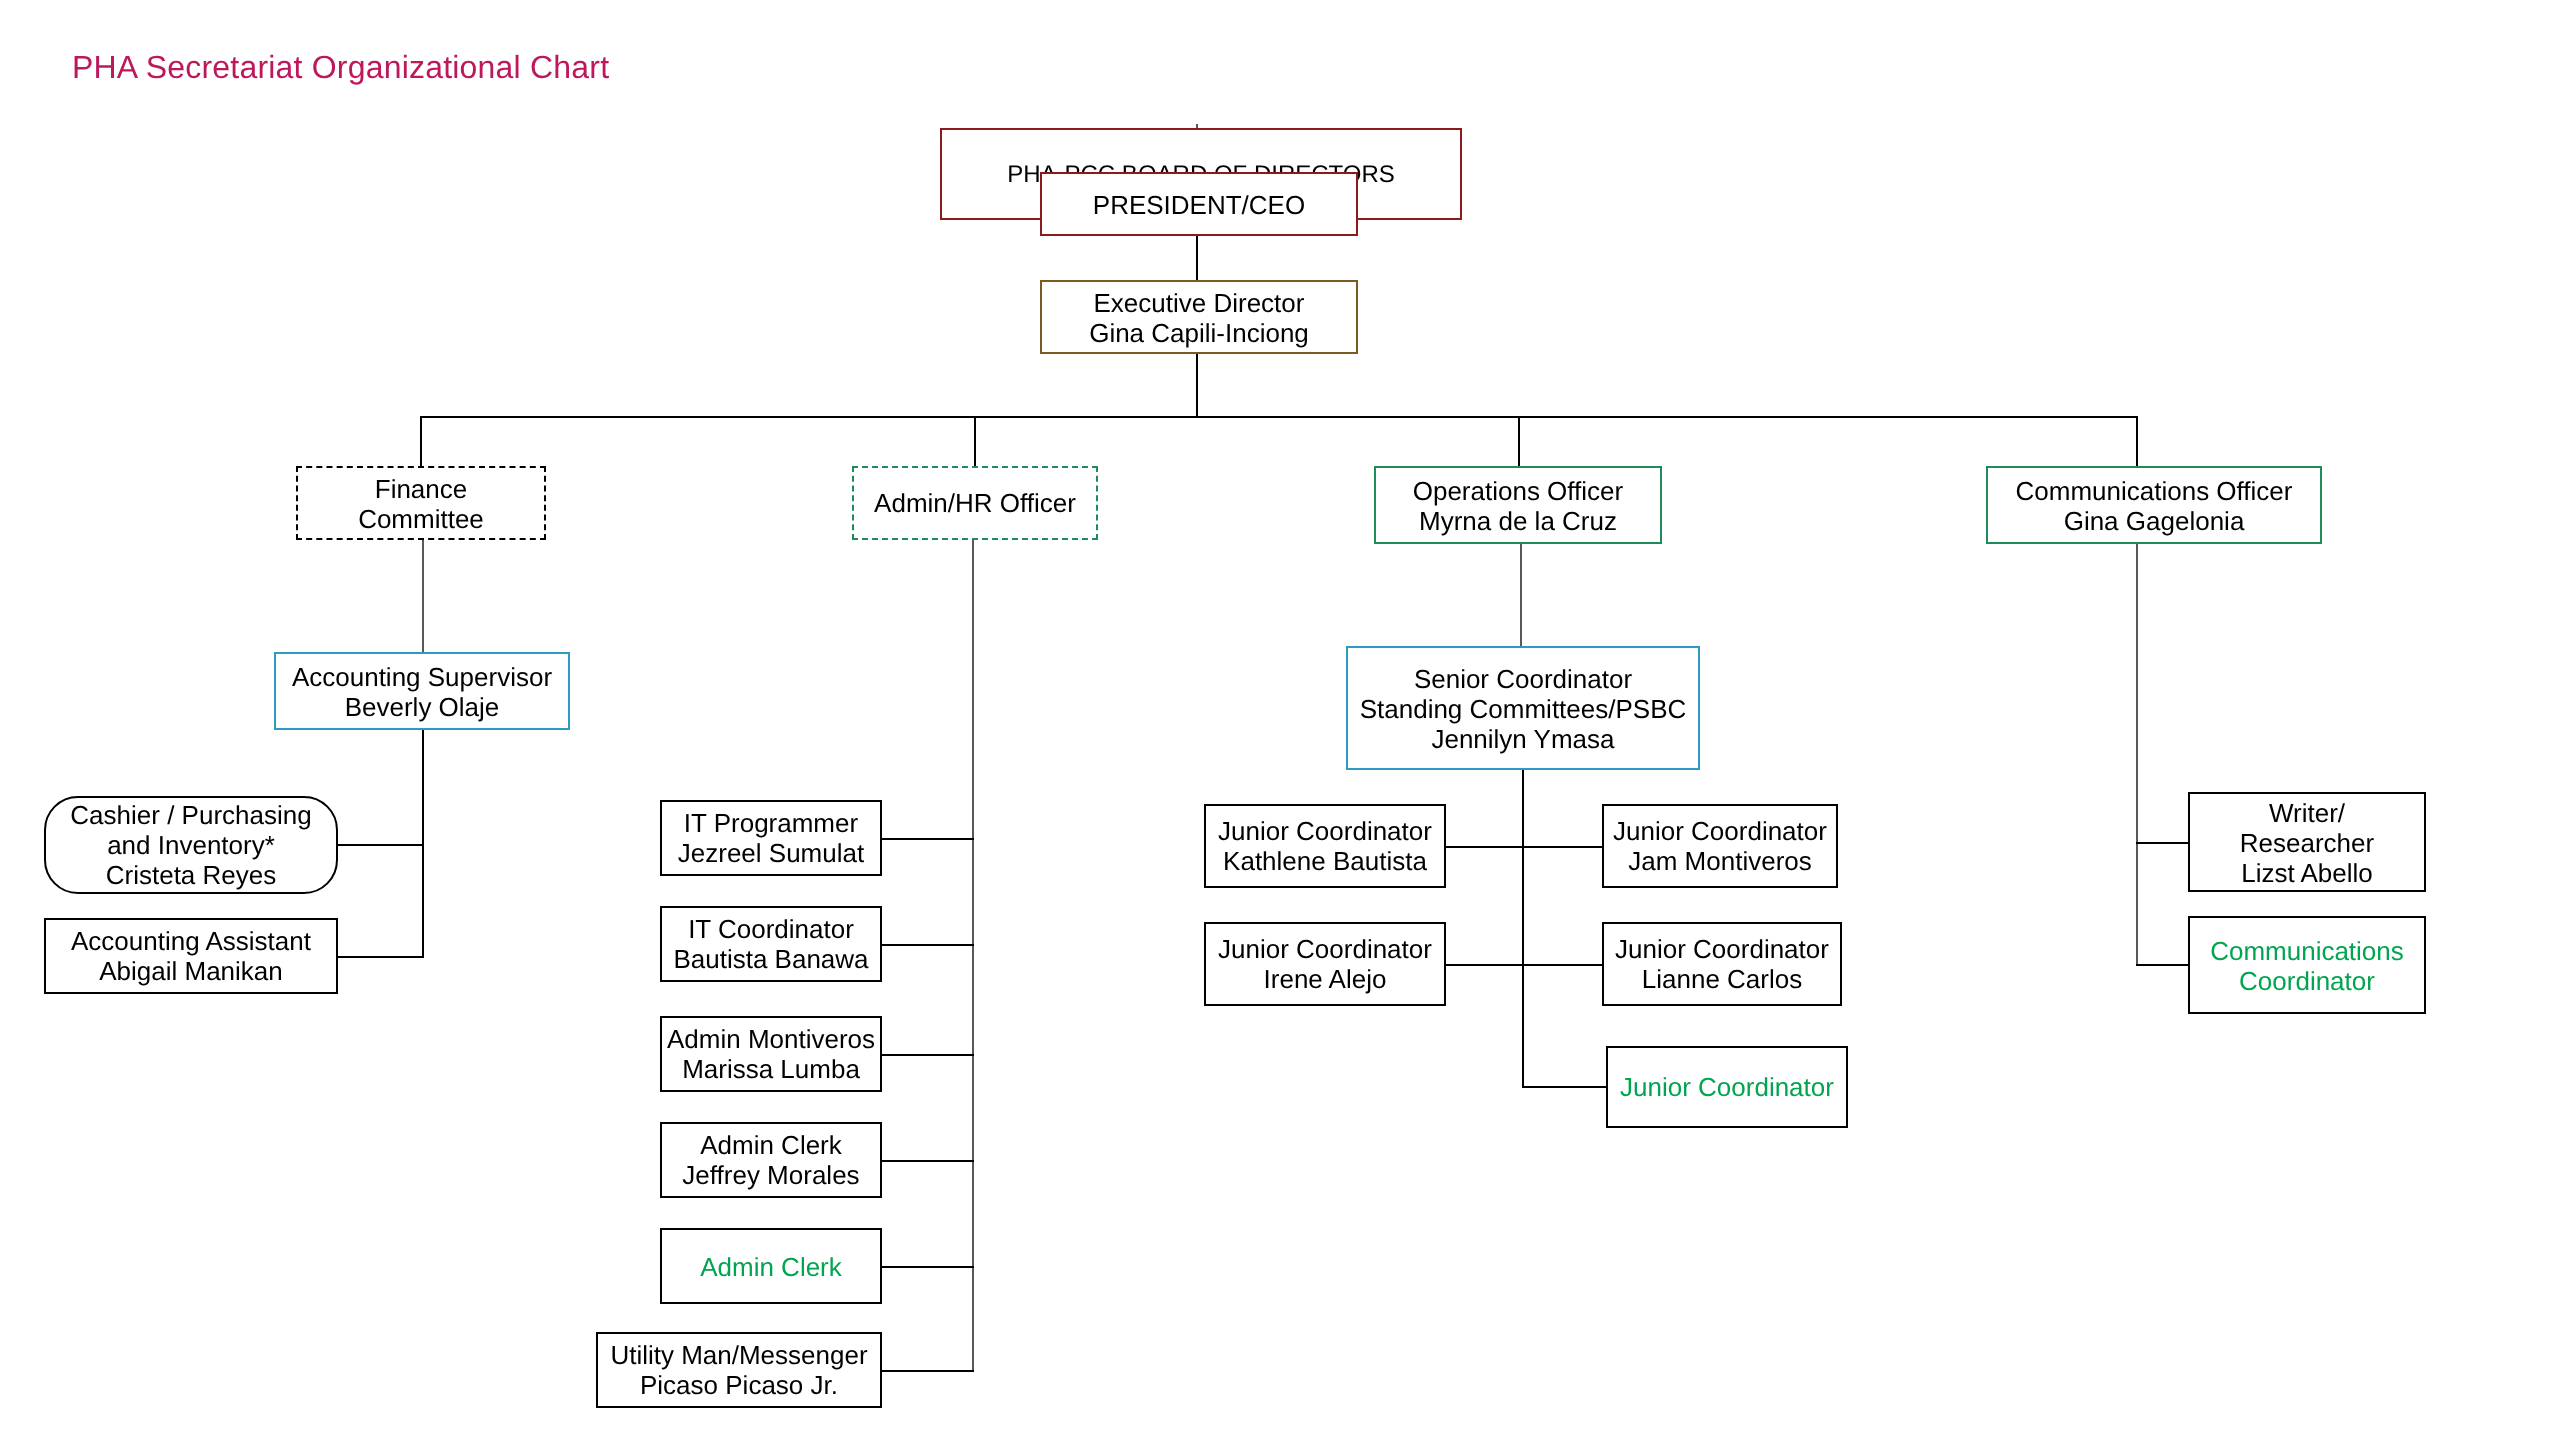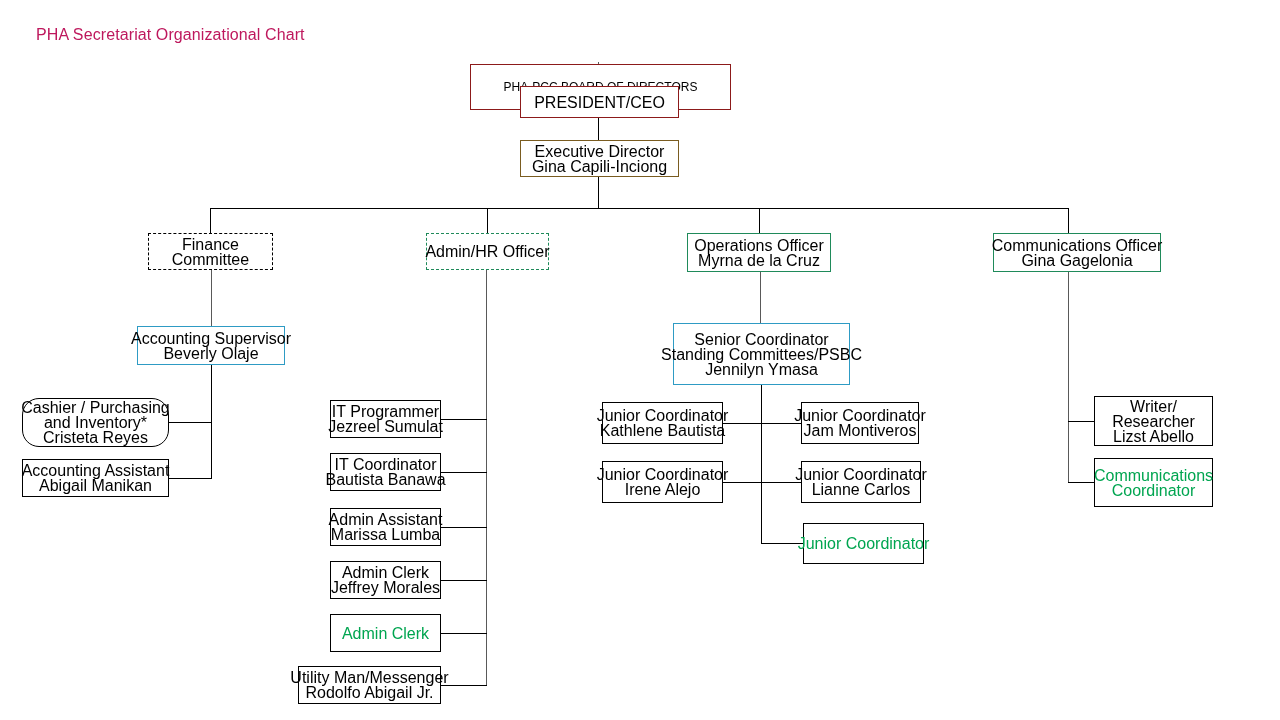--- a/index.html
+++ b/index.html
@@ -30,21 +30,21 @@
   }
   .node {
     position: absolute;
     box-sizing: border-box;
     background: #ffffff;
     display: flex;
     flex-direction: column;
     align-items: center;
     justify-content: center;
     text-align: center;
-    font-size: 16px;
+    font-size: 13px;
     line-height: 15px;
     color: #000000;
     padding: 2px 4px;
     z-index: 3;
   }
   .node .ln {
     display: block;
     white-space: nowrap;
   }
   .b-solid { border: 1px solid #000000; }
@@ -160,36 +160,36 @@
     <span class="ln">IT Programmer</span>
     <span class="ln">Jezreel Sumulat</span>
   </div>
 
   <div class="node b-solid" style="left:330px; top:453px; width:111px; height:38px;">
     <span class="ln">IT Coordinator</span>
     <span class="ln">Bautista Banawa</span>
   </div>
 
   <div class="node b-solid" style="left:330px; top:508px; width:111px; height:38px;">
-    <span class="ln">Admin Assistant</span>
+    <span class="ln">Admin Montiveros</span>
     <span class="ln">Marissa Lumba</span>
   </div>
 
   <div class="node b-solid" style="left:330px; top:561px; width:111px; height:38px;">
     <span class="ln">Admin Clerk</span>
     <span class="ln">Jeffrey Morales</span>
   </div>
 
   <div class="node b-solid" style="left:330px; top:614px; width:111px; height:38px;">
     <span class="ln t-green">Admin Clerk</span>
   </div>
 
   <div class="node b-solid" style="left:298px; top:666px; width:143px; height:38px;">
     <span class="ln">Utility Man/Messenger</span>
-    <span class="ln">Rodolfo Abigail Jr.</span>
+    <span class="ln">Picaso Picaso Jr.</span>
   </div>
 
   <div class="node b-teal" style="left:673px; top:323px; width:177px; height:62px;">
     <span class="ln">Senior Coordinator</span>
     <span class="ln">Standing  Committees/PSBC</span>
     <span class="ln">Jennilyn Ymasa</span>
   </div>
 
   <div class="node b-solid" style="left:602px; top:402px; width:121px; height:42px;">
     <span class="ln">Junior Coordinator</span>

